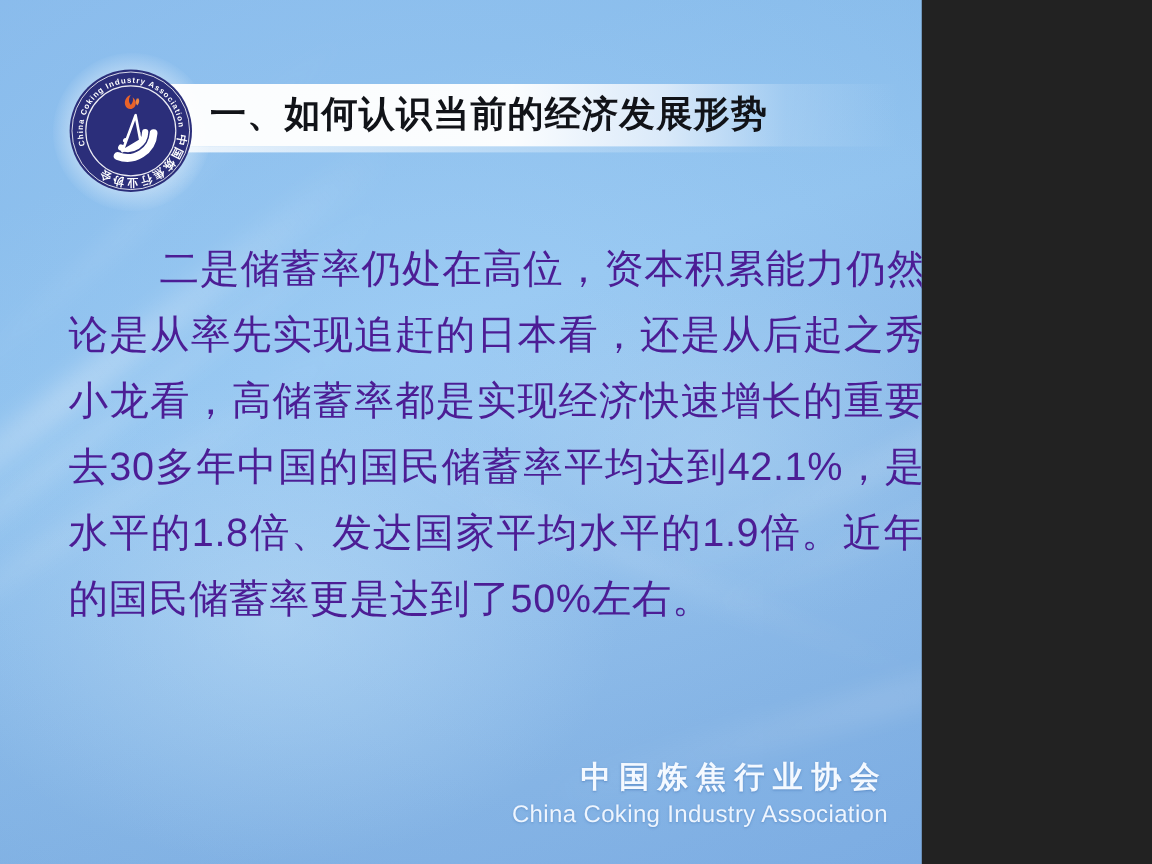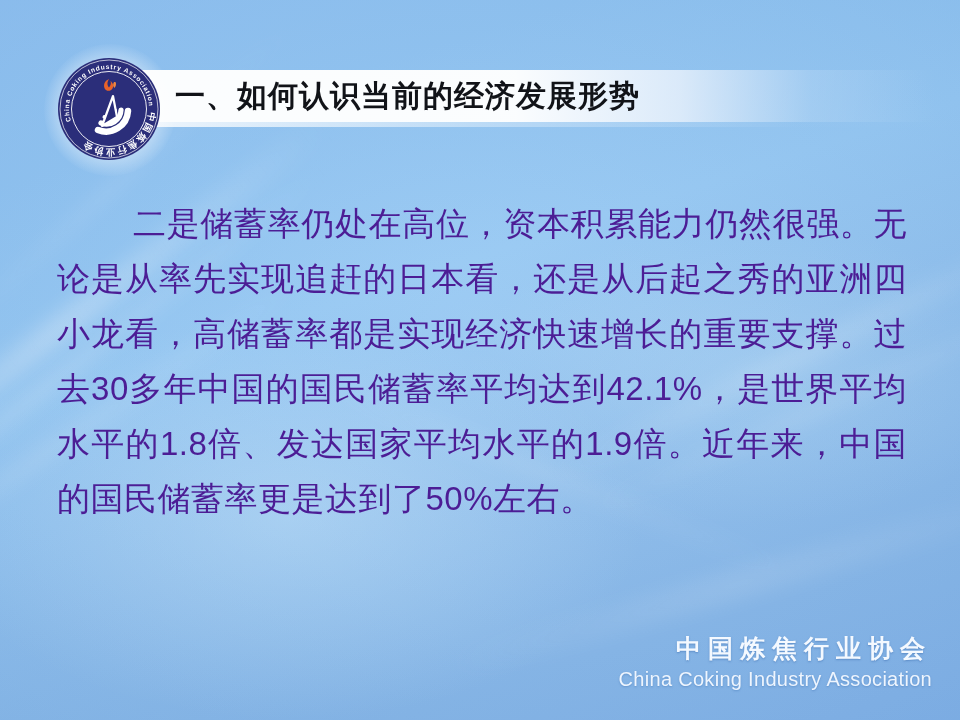--- a/index.html
+++ b/index.html
@@ -2,21 +2,21 @@
 <html><head>
 <meta charset="utf-8">
 <style>
   html, body {
     margin: 0;
     padding: 0;
     background: #222;
   }
   #slide {
     position: relative;
-    width: 960px;
+    width: 768px;
     height: 720px;
     overflow: hidden;
     font-family: "Liberation Sans", "DejaVu Sans", sans-serif;
     background: #86b9ee;
   }
 
   
   .bg-base {
     position: absolute;
     inset: 0;

